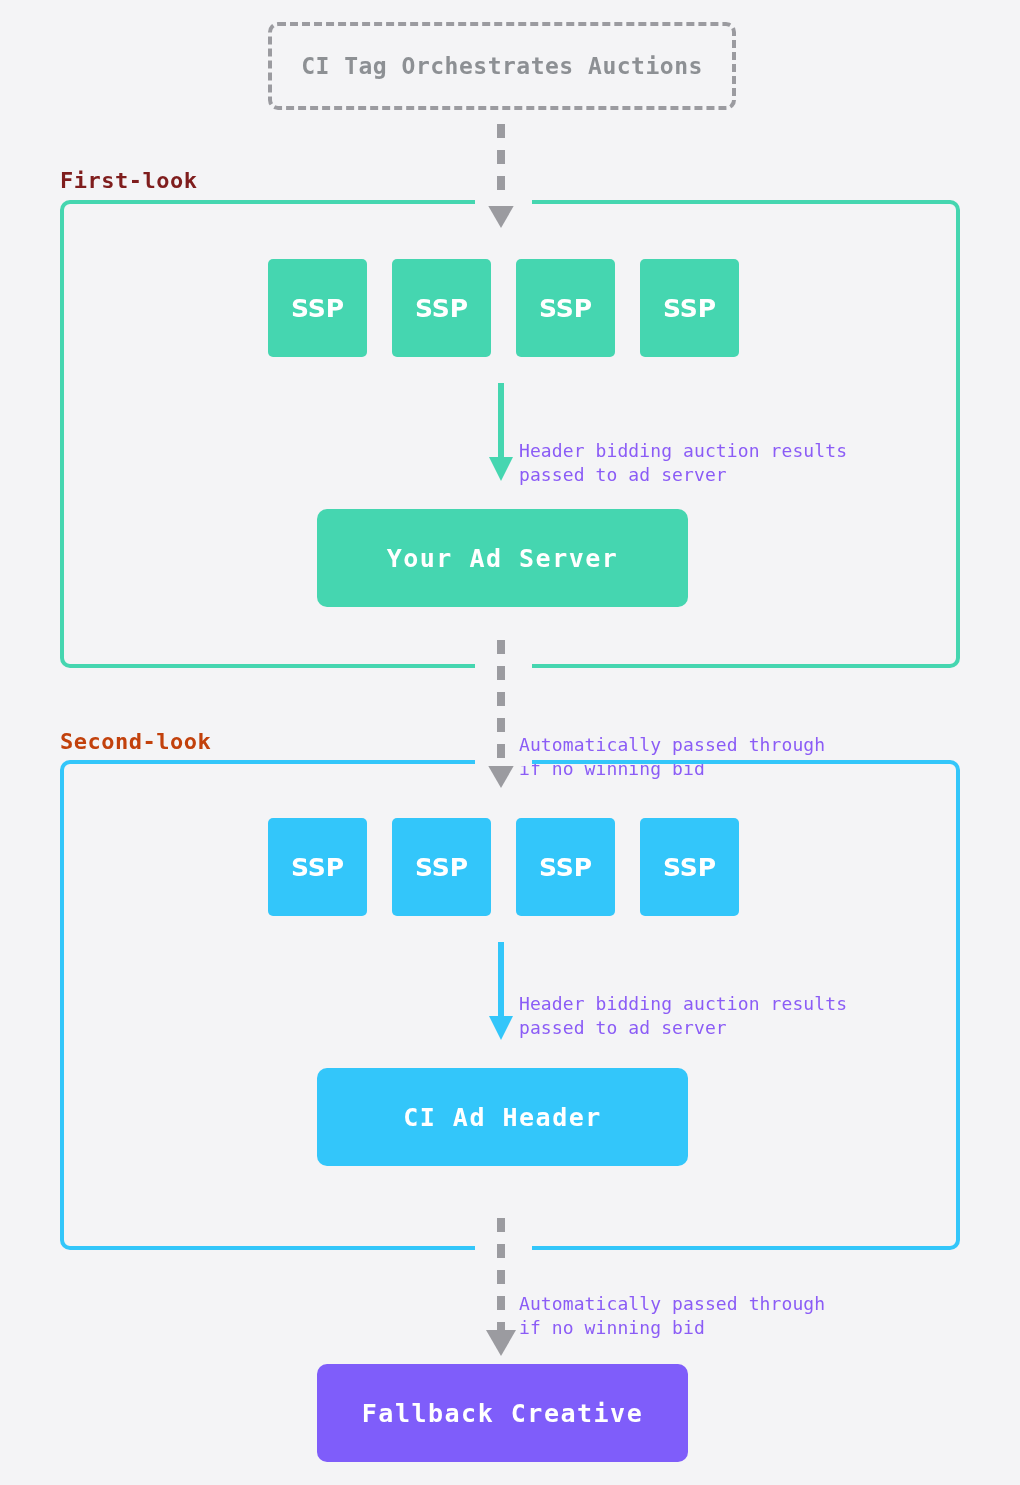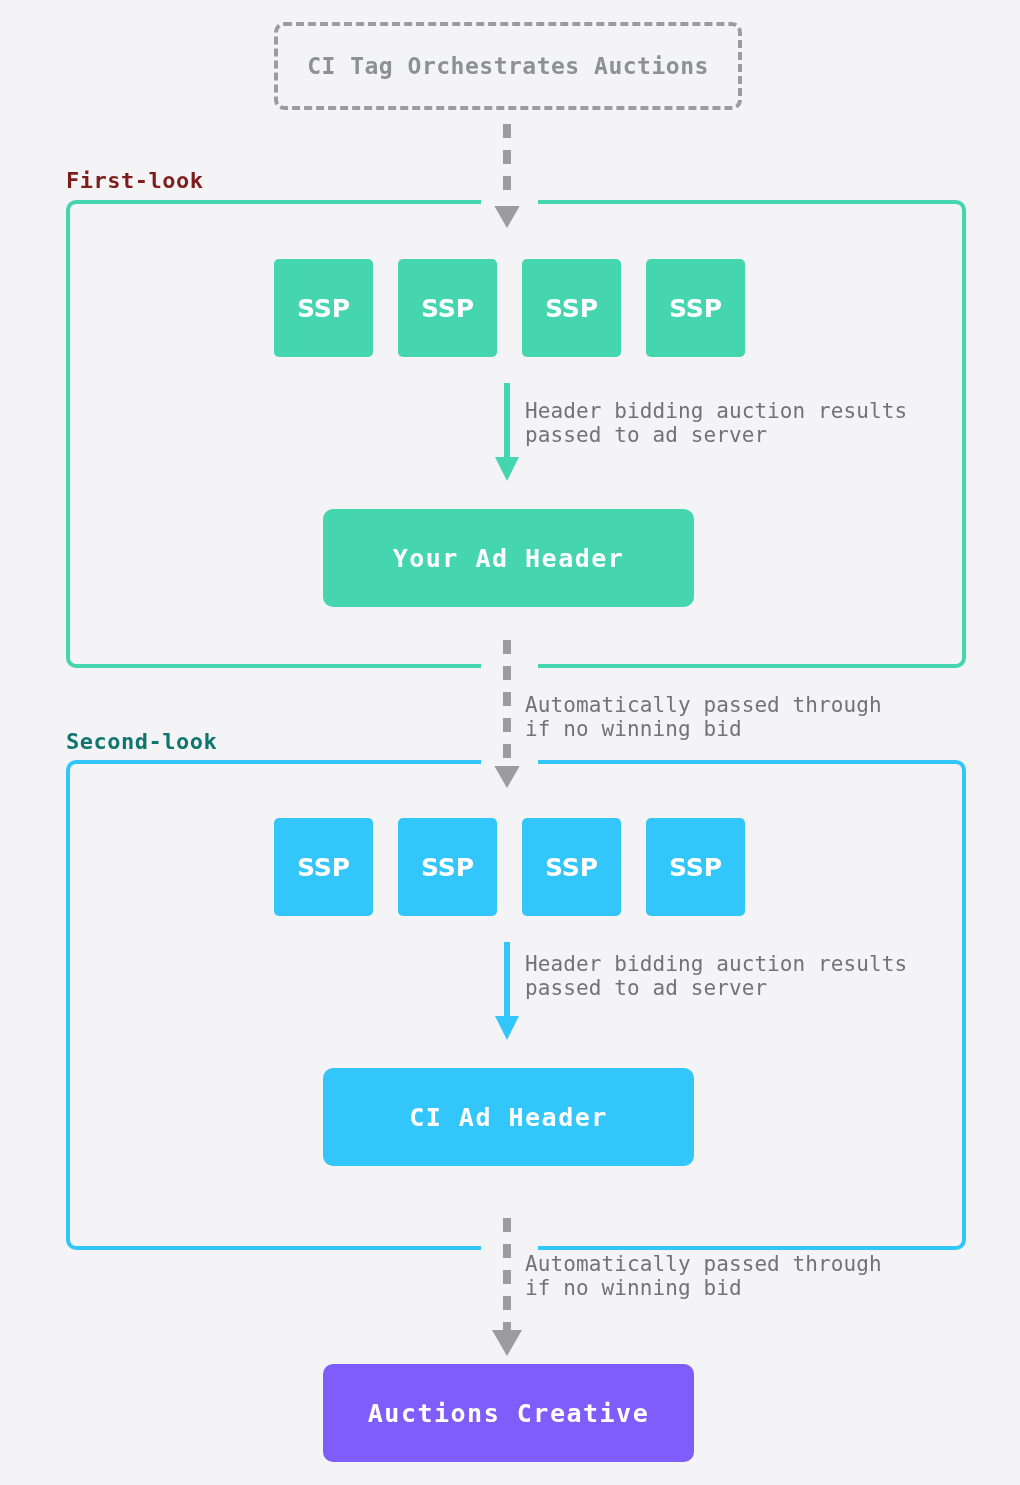--- a/index.html
+++ b/index.html
@@ -9,21 +9,21 @@
   }
   body {
     width: 1020px;
     height: 1485px;
     font-family: "DejaVu Sans Mono", monospace;
     position: relative;
     overflow: hidden;
   }
   .stage {
     position: absolute;
-    left: 6px; top: 0;
+    left: 0; top: 0;
     width: 902px;
     height: 1485px;
   }
 
   
   .header-box {
     position: absolute;
     left: 268px;
     top: 22px;
     width: 468px;
@@ -78,21 +78,21 @@
     white-space: nowrap;
   }
   .group-title.first {
     left: 60px;
     top: 168px;
     color: #7f1d1d;
   }
   .group-title.second {
     left: 60px;
     top: 729px;
-    color: #0f766e;
+    color: #c2410c;
   }
 
   
   .border-gap {
     position: absolute;
     background: #f4f4f6;
     width: 57px;
     left: 475px;
   }
 
@@ -178,25 +178,26 @@
     border-top: 26px solid #9b9ba0;
   }
   .arrow-dashed.d1 { top: 124px; height: 78px; }
   .arrow-dashed.d2 { top: 640px; height: 122px; }
   .arrow-dashed.d3 { top: 1218px; height: 112px; }
 
   
   .edge-label {
     position: absolute;
     font-family: "DejaVu Sans Mono", monospace;
-    font-size: 21px;
+    font-size: 18px;
     line-height: 24px;
-    color: #737373;
+    color: #8b5cf6;
     white-space: pre;
     letter-spacing: 0.1px;
+    margin-top: 40px;
   }
   .edge-label.l1 { left: 519px; top: 399px; }
   .edge-label.l2 { left: 519px; top: 693px; }
   .edge-label.l3 { left: 519px; top: 952px; }
   .edge-label.l4 { left: 519px; top: 1252px; }
 
   
   .node {
     position: absolute;
     left: 317px;
@@ -245,21 +246,21 @@
     <div class="ssp mint">SSP</div>
   </div>
 
   <div class="arrow-solid mint a1">
     <div class="shaft"></div>
     <div class="head"></div>
   </div>
   <div class="edge-label l1"><span>Header bidding auction results</span>
 <span>passed to ad server</span></div>
 
-  <div class="node your-ad-server">Your Ad Header</div>
+  <div class="node your-ad-server">Your Ad Server</div>
 
   <div class="arrow-dashed d2">
     <div class="shaft"></div>
     <div class="head"></div>
   </div>
   <div class="edge-label l2"><span>Automatically passed through</span>
 <span>if no winning bid</span></div>
 
   <div class="group-title second">Second-look</div>
   <div class="group second"></div>
@@ -282,15 +283,15 @@
 
   <div class="node ci-ad-server">CI Ad Header</div>
 
   <div class="arrow-dashed d3">
     <div class="shaft"></div>
     <div class="head"></div>
   </div>
   <div class="edge-label l4"><span>Automatically passed through</span>
 <span>if no winning bid</span></div>
 
-  <div class="node fallback">Auctions Creative</div>
+  <div class="node fallback">Fallback Creative</div>
 
 </div>
 
 </body></html>

